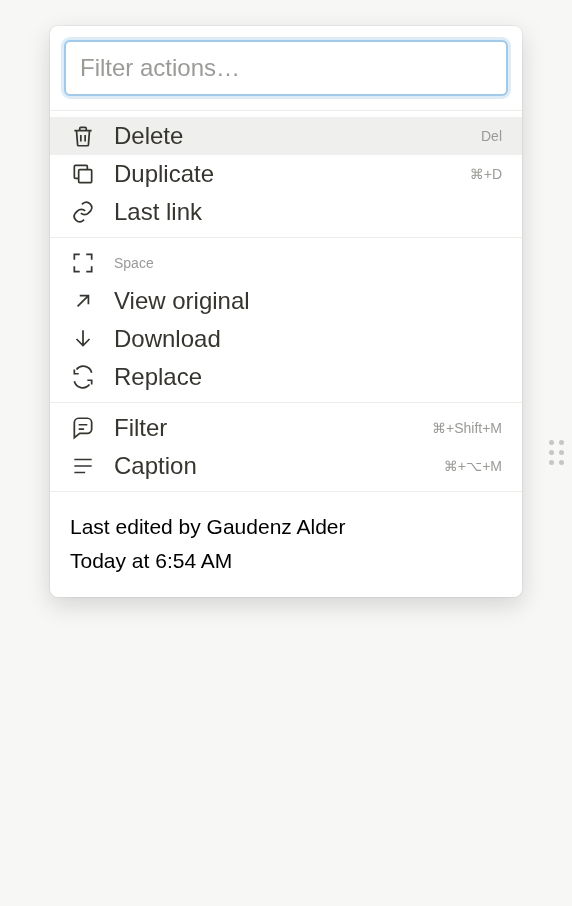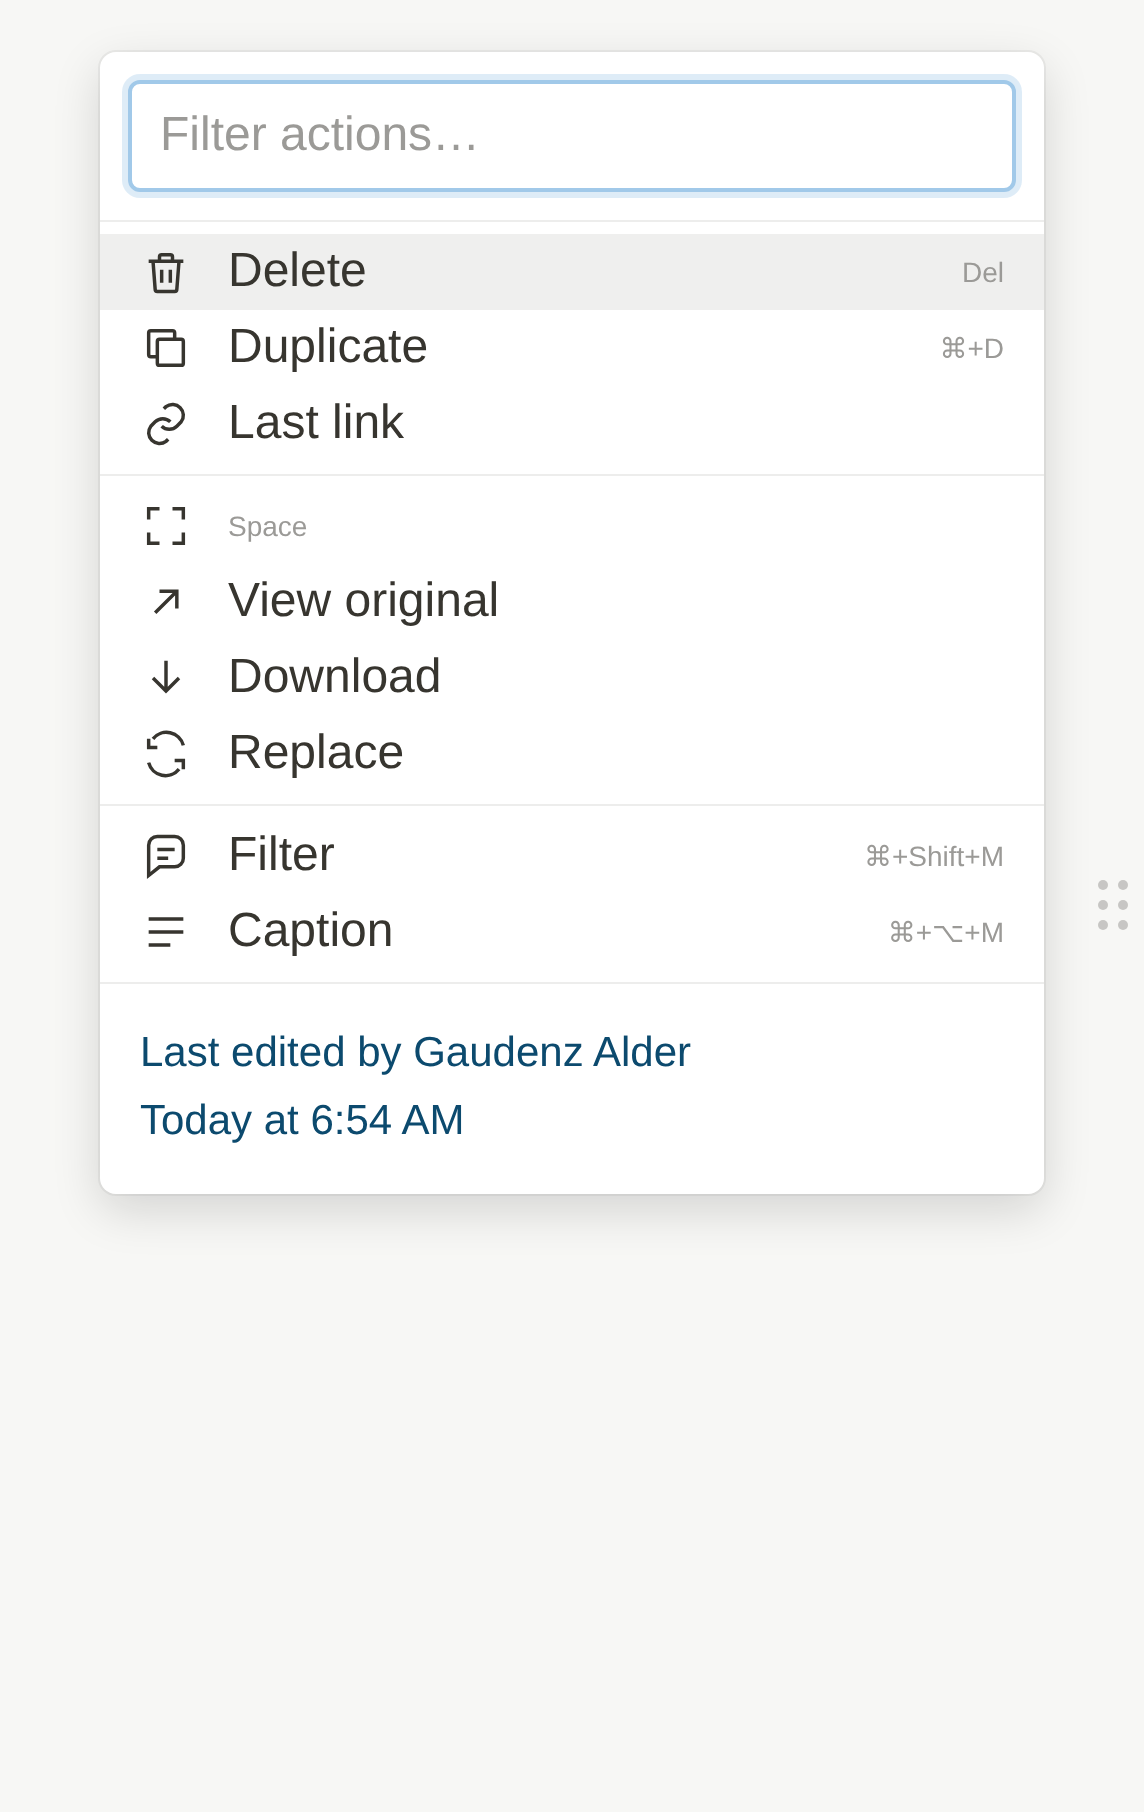--- a/index.html
+++ b/index.html
@@ -82,21 +82,21 @@
     }
     .shortcut {
       font-size: 14px;
       color: #9b9a97;
     }
     .footer {
       padding: 18px 20px 20px 20px;
     }
     .footer-line {
       font-size: 21px;
-      color: #0c4a6e;
+      color: #000000;
       line-height: 1.6;
     }
     .drag-handle {
       position: absolute;
       right: 8px;
       top: 440px;
       display: grid;
       grid-template-columns: repeat(2, 5px);
       grid-template-rows: repeat(3, 5px);
       gap: 5px;

